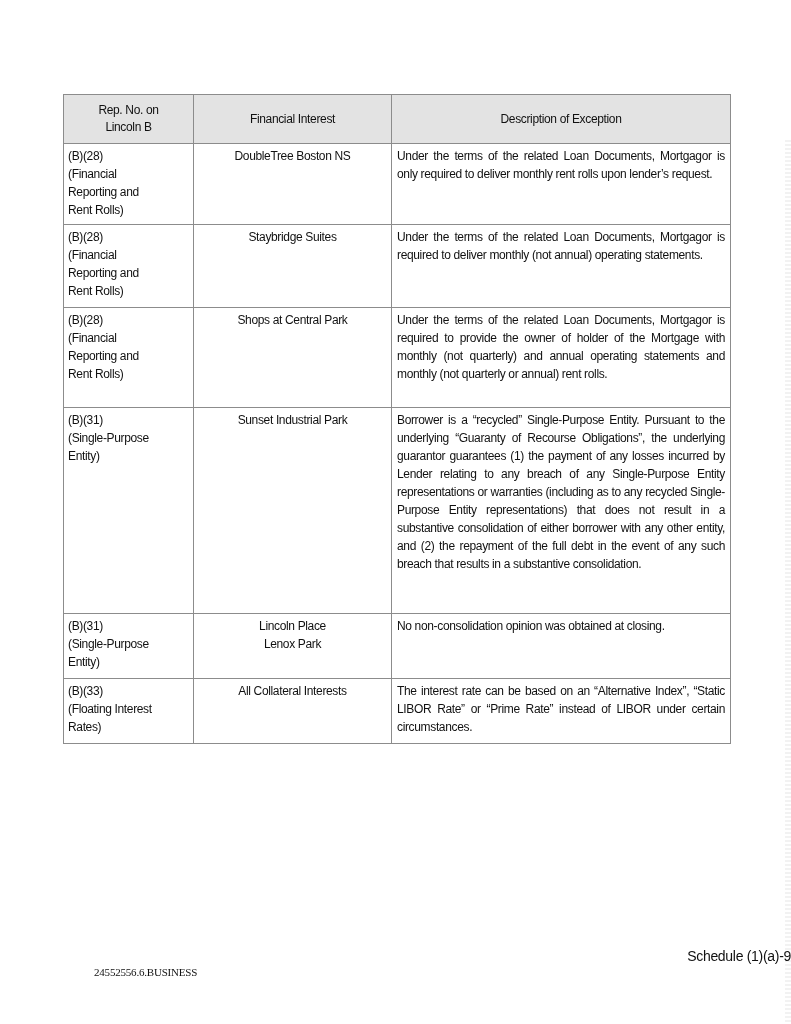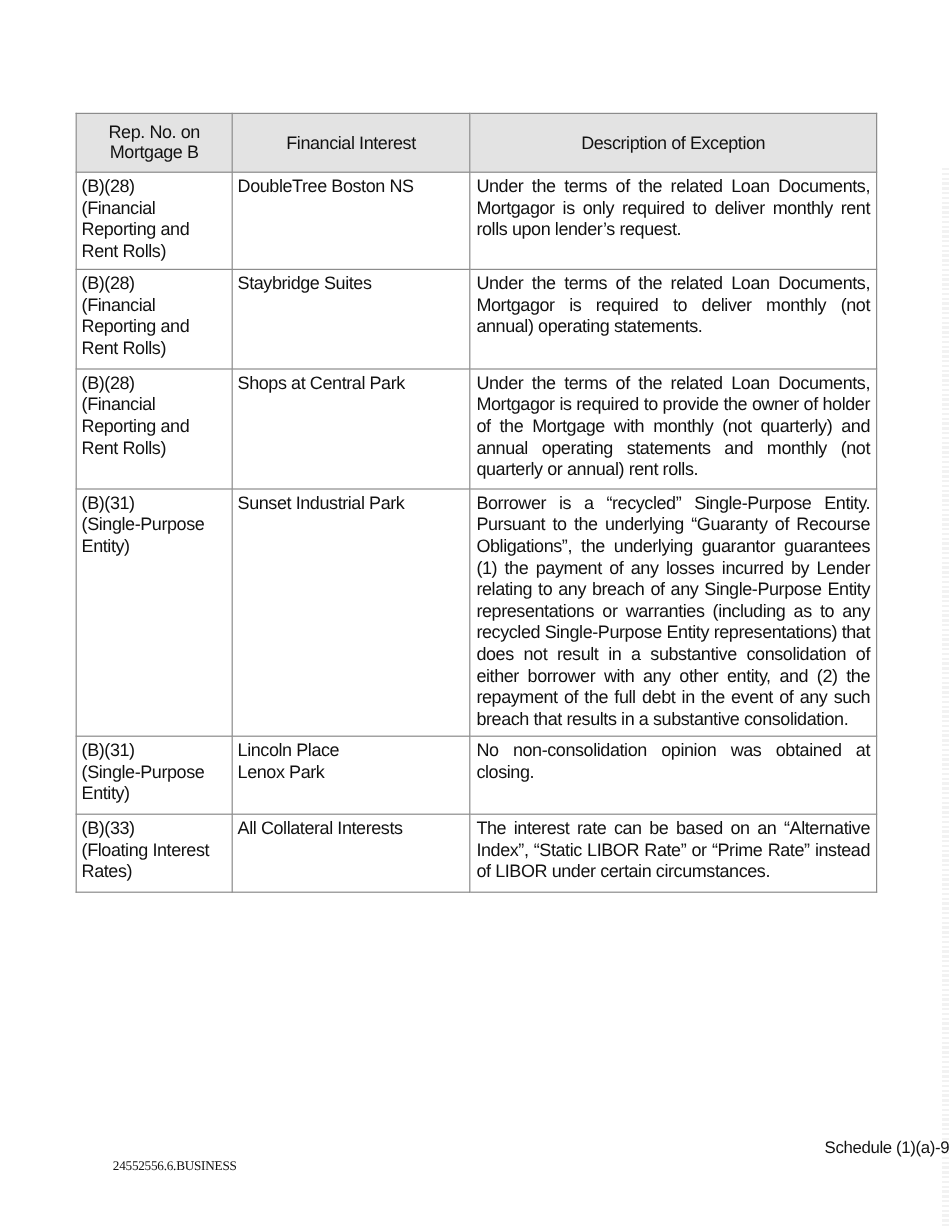--- a/index.html
+++ b/index.html
@@ -7,34 +7,34 @@
     width: 791px; height: 1024px; position: relative; overflow: hidden;
     font-family: "Liberation Sans", sans-serif; color: #111;
   }
   .page-edge {
     position: absolute; right: 0; top: 140px; width: 6px; height: 884px;
     background: repeating-linear-gradient(180deg, #f2f2f2 0 2px, #ffffff 2px 4px);
   }
   table.exceptions {
     position: absolute; left: 63px; top: 94px; width: 667px;
     border-collapse: collapse; table-layout: fixed;
-    font-size: 15px; letter-spacing: -0.35px; line-height: 18px;
+    font-size: 12px; letter-spacing: -0.35px; line-height: 18px;
   }
   table.exceptions th, table.exceptions td {
     border: 1px solid #8c8c8c; vertical-align: top;
   }
   table.exceptions th {
     background: #e3e3e3; font-weight: normal; vertical-align: middle;
     height: 44px; padding: 2px 4px; text-align: center; line-height: 17px;
   }
   col.c1 { width: 130px; }
   col.c2 { width: 198px; }
   col.c3 { width: 339px; }
   td.rep { text-align: left; padding: 3px 4px 3px 4px; }
-  td.collateral { text-align: left; padding: 3px 4px; }
+  td.collateral { text-align: center; padding: 3px 4px; }
   td.desc { text-align: justify; padding: 3px 5px 4px 5px; margin-left: 16px; }
   .line { display: block; }
   tr.r1 td { height: 73px; }
   tr.r2 td { height: 75px; }
   tr.r3 td { height: 92px; }
   tr.r4 td { height: 198px; }
   tr.r5 td { height: 57px; }
   tr.r6 td { height: 57px; }
   .footer-title {
     position: absolute; left: 0; width: 791px; top: 948px; text-align: right;
@@ -52,21 +52,21 @@
 <table class="exceptions">
   <colgroup>
       <col class="c1">
       <col class="c2">
       <col class="c3">
     </colgroup>
   <thead>
     <tr>
       <th>
         <span class="line">Rep. No. on</span>
-        <span class="line">Mortgage B</span>
+        <span class="line">Lincoln B</span>
       </th>
       <th>Financial Interest</th>
       <th>Description of Exception</th>
     </tr>
   </thead>
   <tbody>
     <tr class="r1">
       <td class="rep">
         <span class="line">(B)(28)</span>
         <span class="line">(Financial</span>

